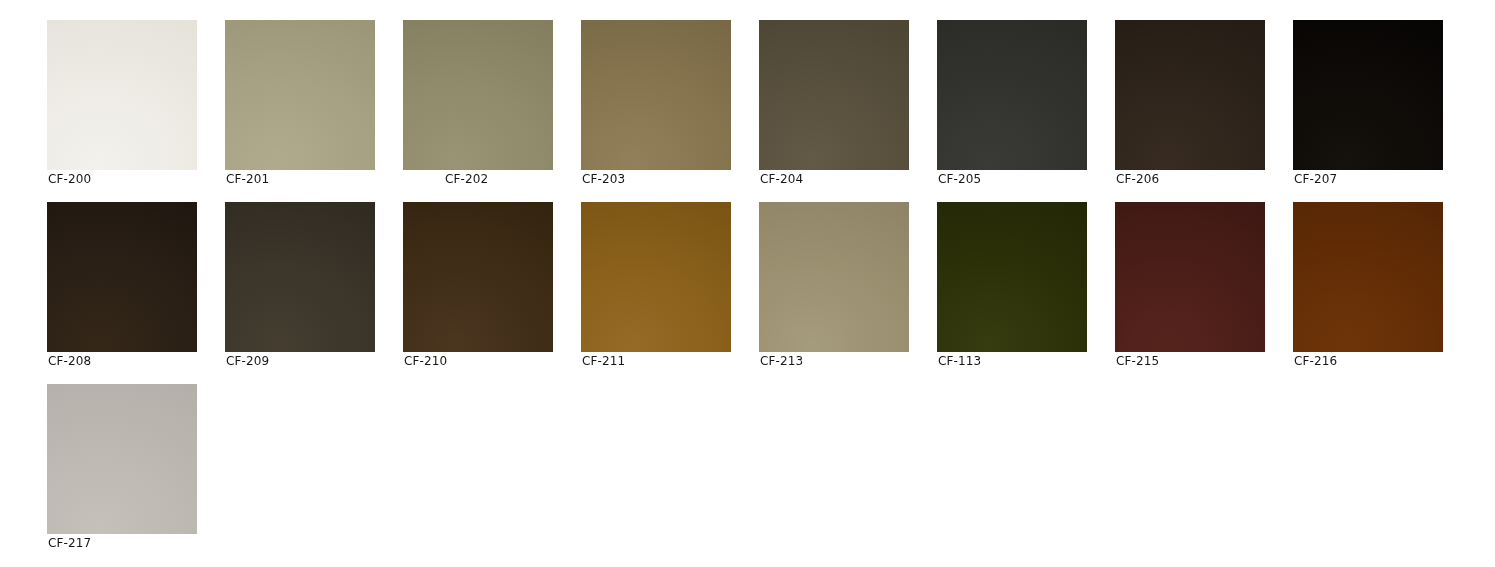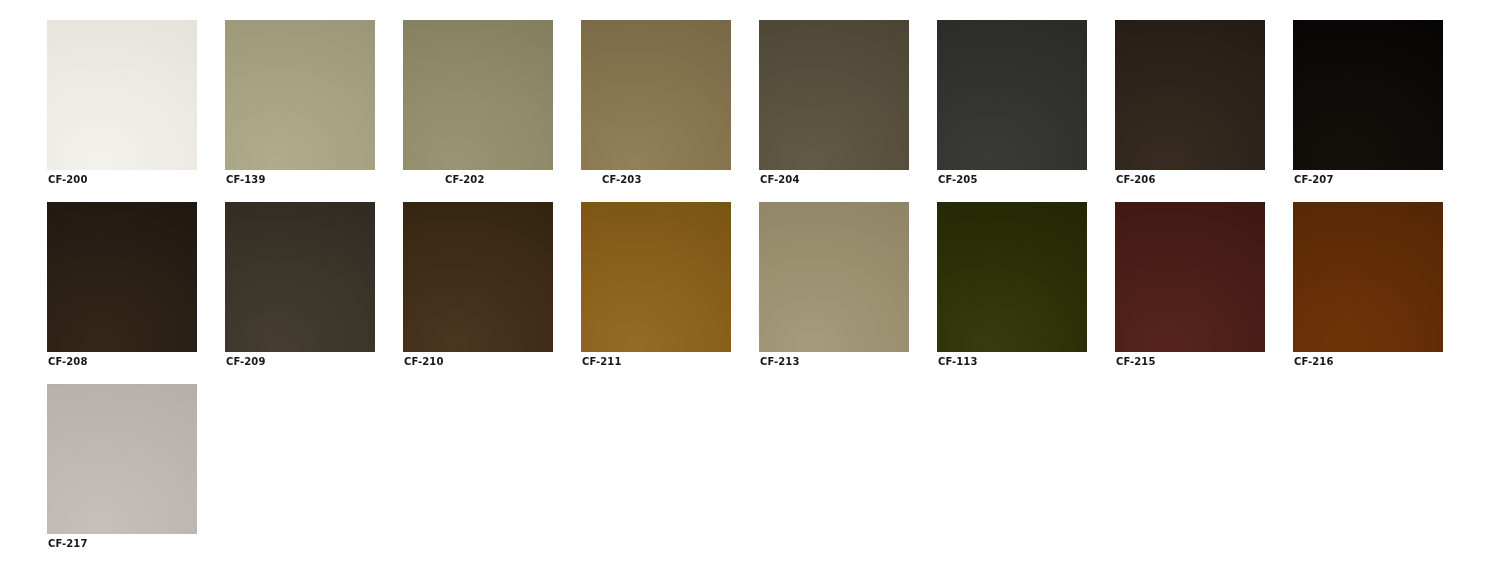--- a/index.html
+++ b/index.html
@@ -37,47 +37,47 @@
     width: 150px;
     height: 150px;
     display: block;
     background-repeat: no-repeat;
     background-size: 100% 100%;
   }
   .swatch-label {
     position: absolute;
     left: 1px;
     top: 153px;
-    font-size: 10px;
-    font-weight: bold;
+    font-size: 12px;
+    font-weight: normal;
     letter-spacing: 0.1px;
     line-height: 13px;
     color: #171717;
     white-space: nowrap;
   }
 </style>
 </head>
 <body style="background: rgb(255, 255, 255);">
 
 <main id="swatch-grid">
     <div class="swatch-cell">
       <div class="swatch-chip" style="background-color: rgb(237, 235, 228); background-image: radial-gradient(120% 110% at 35% 95%, rgb(242, 241, 236) 0%, rgb(237, 235, 228) 48%, rgb(228, 226, 217) 100%);"></div>
       <div class="swatch-label" style="color: rgb(23, 23, 23);">CF-200</div>
     </div>
     <div class="swatch-cell">
       <div class="swatch-chip" style="background-color: rgb(168, 162, 133); background-image: radial-gradient(120% 110% at 35% 95%, rgb(177, 171, 142) 0%, rgb(168, 162, 133) 48%, rgb(156, 150, 121) 100%);"></div>
-      <div class="swatch-label" style="color: rgb(23, 23, 23);">CF-139</div>
+      <div class="swatch-label" style="color: rgb(23, 23, 23);">CF-201</div>
     </div>
     <div class="swatch-cell">
       <div class="swatch-chip" style="background-color: rgb(144, 139, 106); background-image: radial-gradient(120% 110% at 35% 95%, rgb(154, 148, 118) 0%, rgb(144, 139, 106) 48%, rgb(131, 126, 94) 100%);"></div>
       <div class="swatch-label" style="color: rgb(23, 23, 23); margin-left: 41px;">CF-202</div>
     </div>
     <div class="swatch-cell">
       <div class="swatch-chip" style="background-color: rgb(135, 117, 79); background-image: radial-gradient(120% 110% at 35% 95%, rgb(145, 128, 90) 0%, rgb(135, 117, 79) 48%, rgb(120, 104, 69) 100%);"></div>
-      <div class="swatch-label" style="color: rgb(23, 23, 23); margin-left: 20px;">CF-203</div>
+      <div class="swatch-label" style="color: rgb(23, 23, 23);">CF-203</div>
     </div>
     <div class="swatch-cell">
       <div class="swatch-chip" style="background-color: rgb(88, 80, 61); background-image: radial-gradient(120% 110% at 35% 95%, rgb(98, 90, 70) 0%, rgb(88, 80, 61) 48%, rgb(76, 69, 52) 100%);"></div>
       <div class="swatch-label" style="color: rgb(23, 23, 23);">CF-204</div>
     </div>
     <div class="swatch-cell">
       <div class="swatch-chip" style="background-color: rgb(50, 50, 47); background-image: radial-gradient(120% 110% at 35% 95%, rgb(58, 58, 54) 0%, rgb(50, 50, 47) 48%, rgb(42, 42, 39) 100%);"></div>
       <div class="swatch-label" style="color: rgb(23, 23, 23);">CF-205</div>
     </div>
     <div class="swatch-cell">

